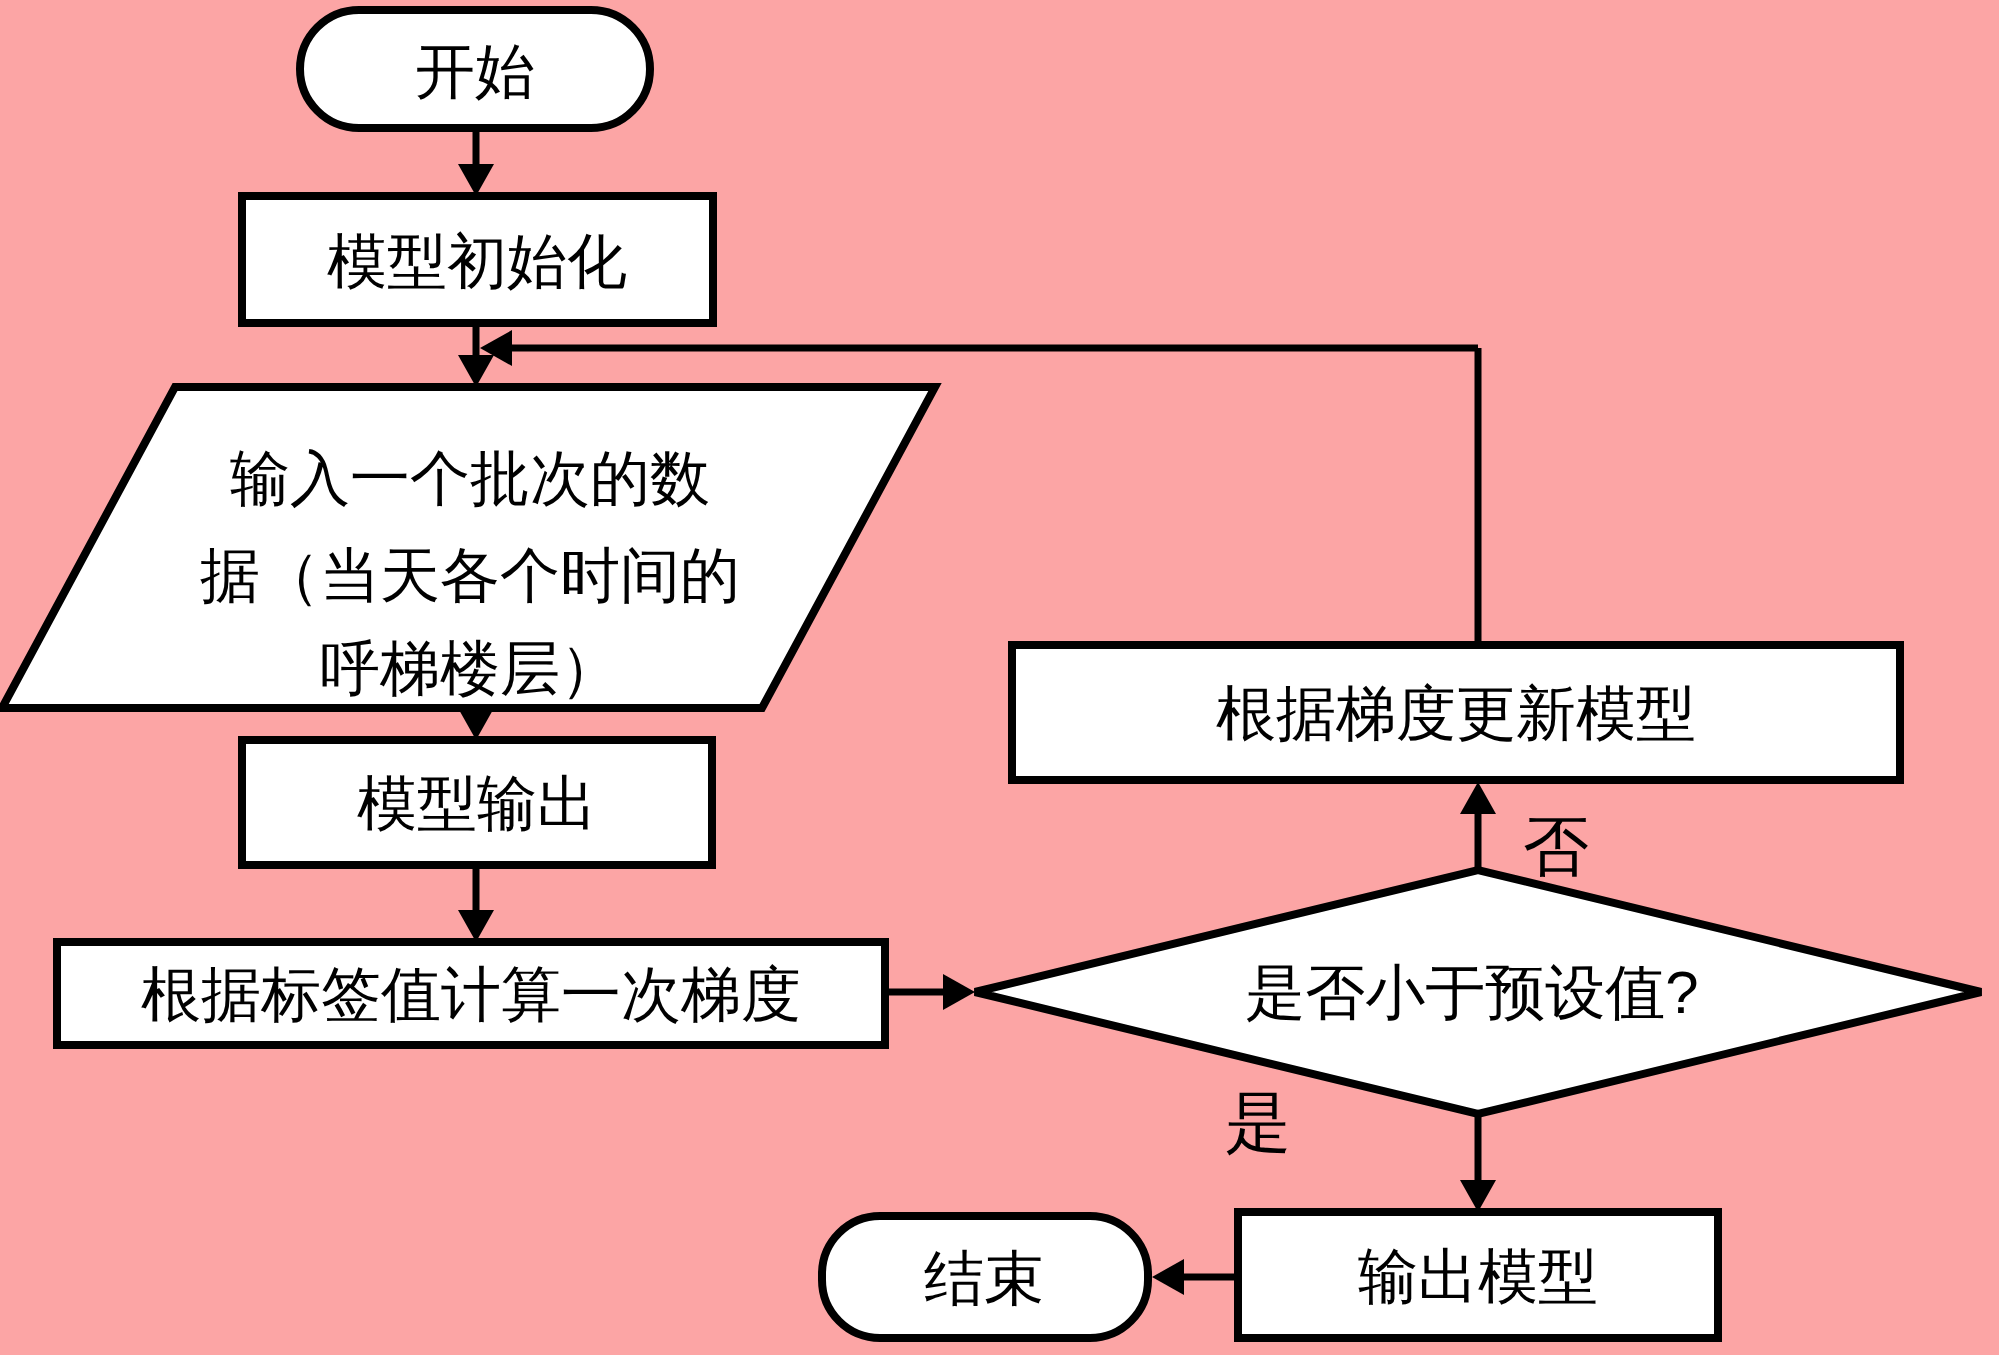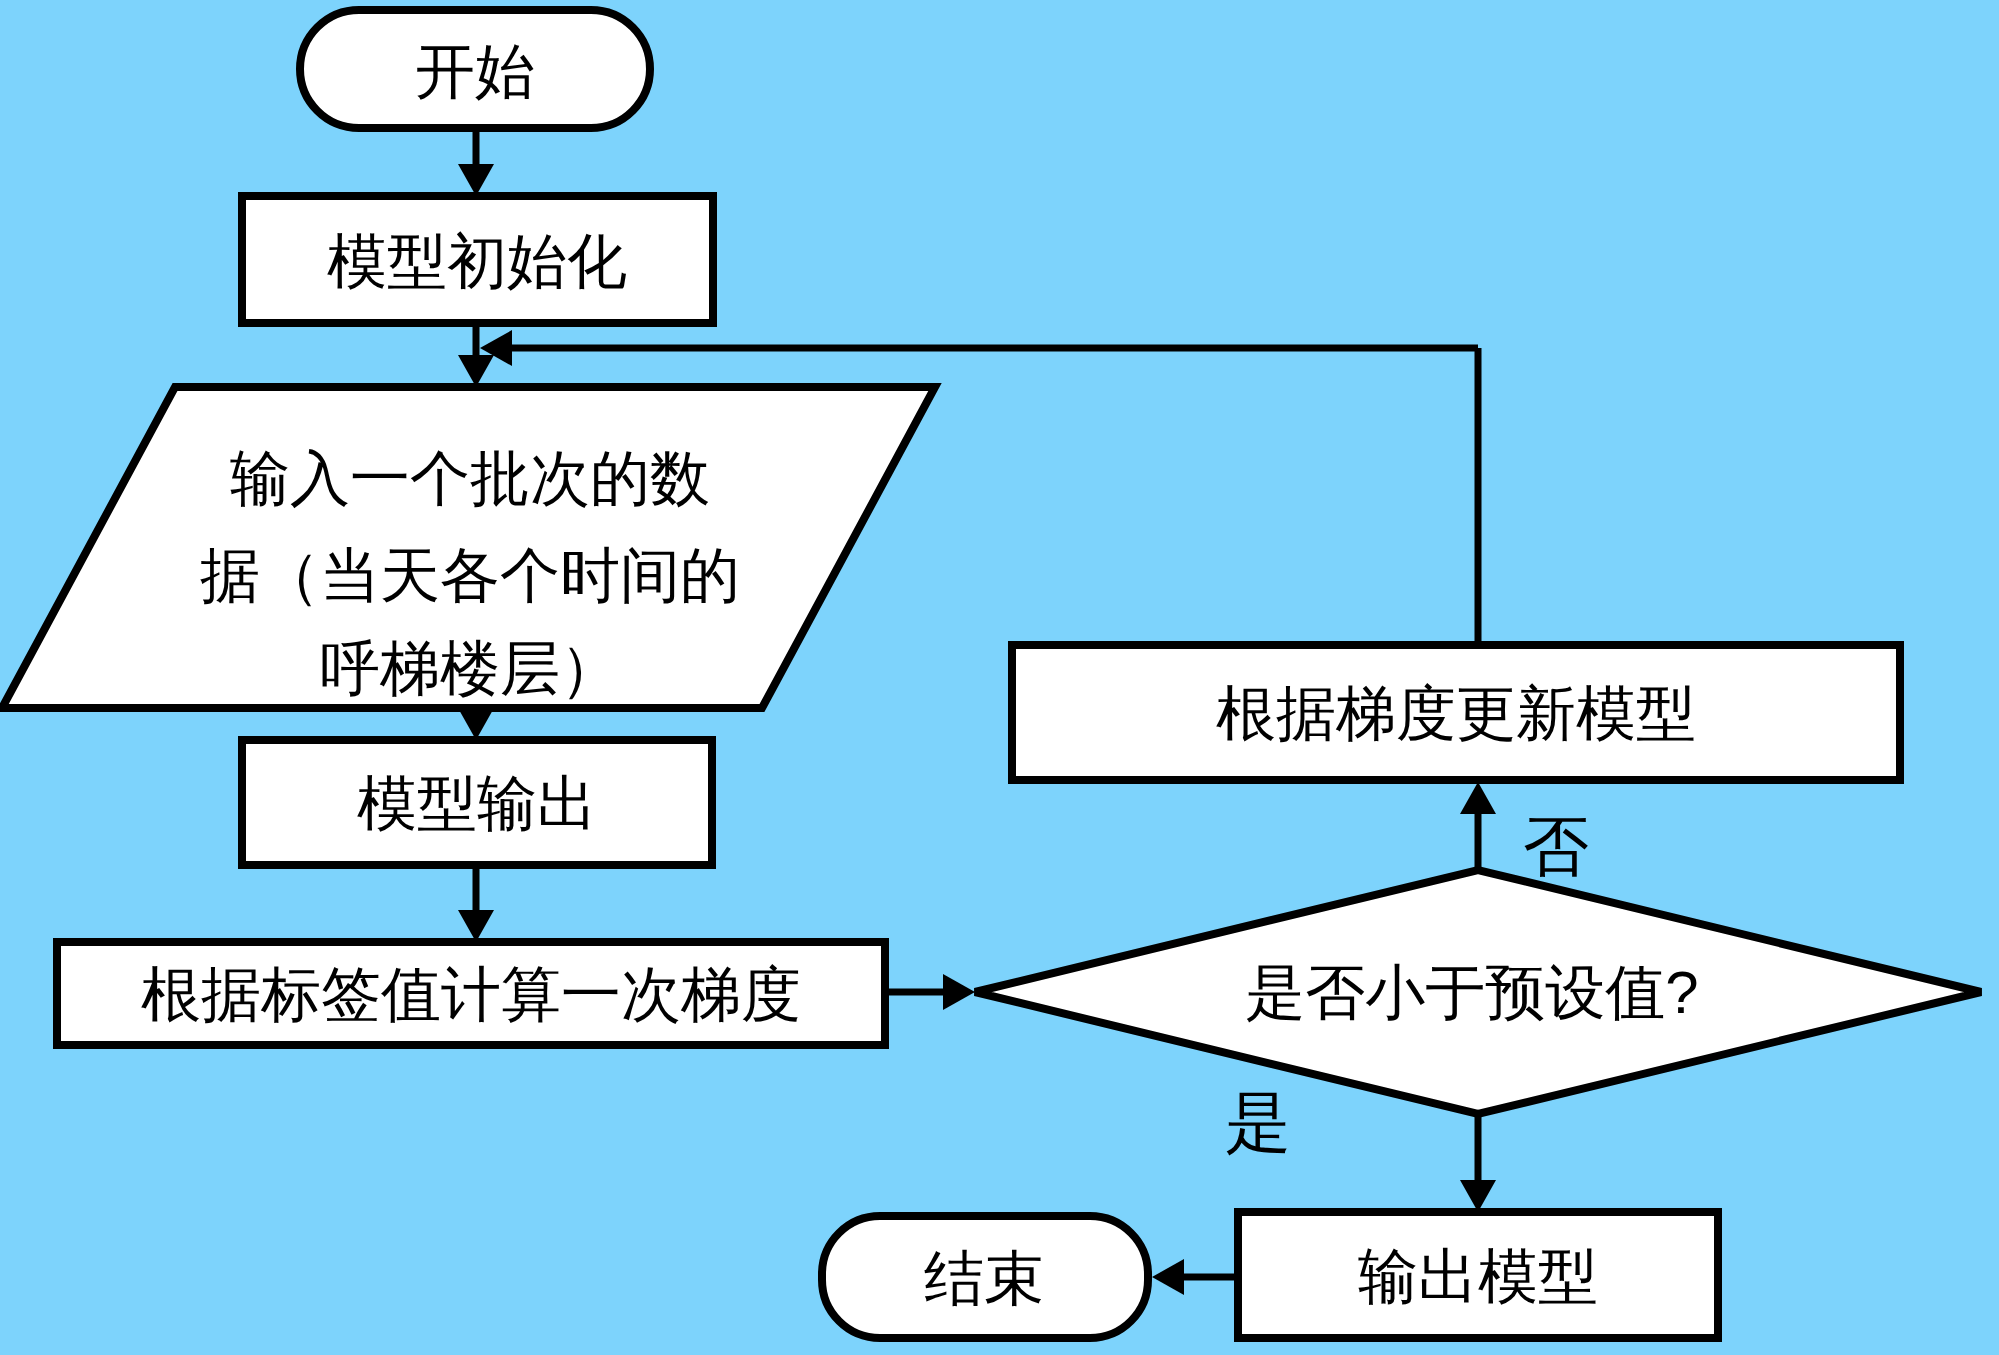--- a/index.html
+++ b/index.html
@@ -5,21 +5,21 @@
   html, body {
     margin: 0;
     padding: 0;
     background: #ffffff;
     font-family: "Liberation Sans", "DejaVu Sans", sans-serif;
   }
   .stage {
     position: relative;
     width: 1999px;
     height: 1355px;
-    background: #7dd3fc;
+    background: #fca5a5;
     overflow: hidden;
   }
   svg { display: block; width: 1999px; height: 1355px; }
 
   .shape {
     fill: #ffffff;
     stroke: #000000;
     stroke-width: 8;
   }
   .edge {

